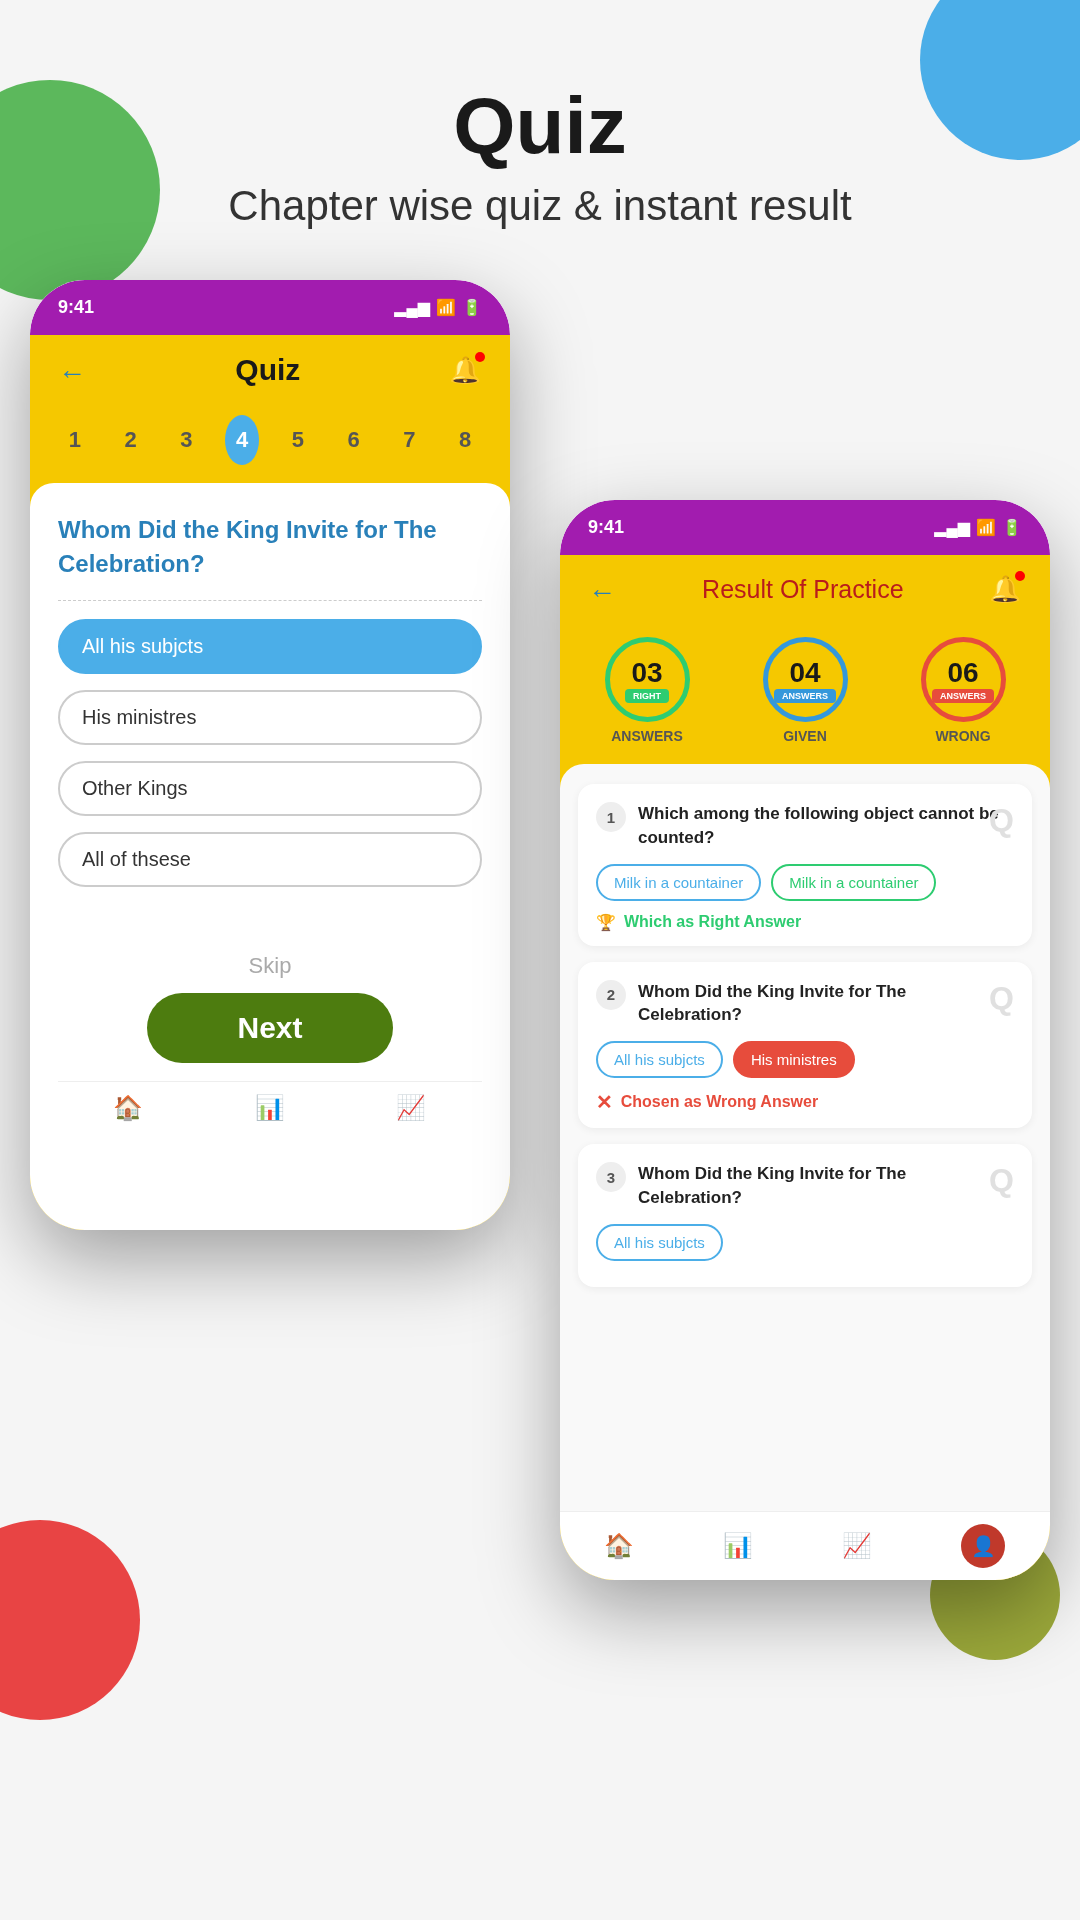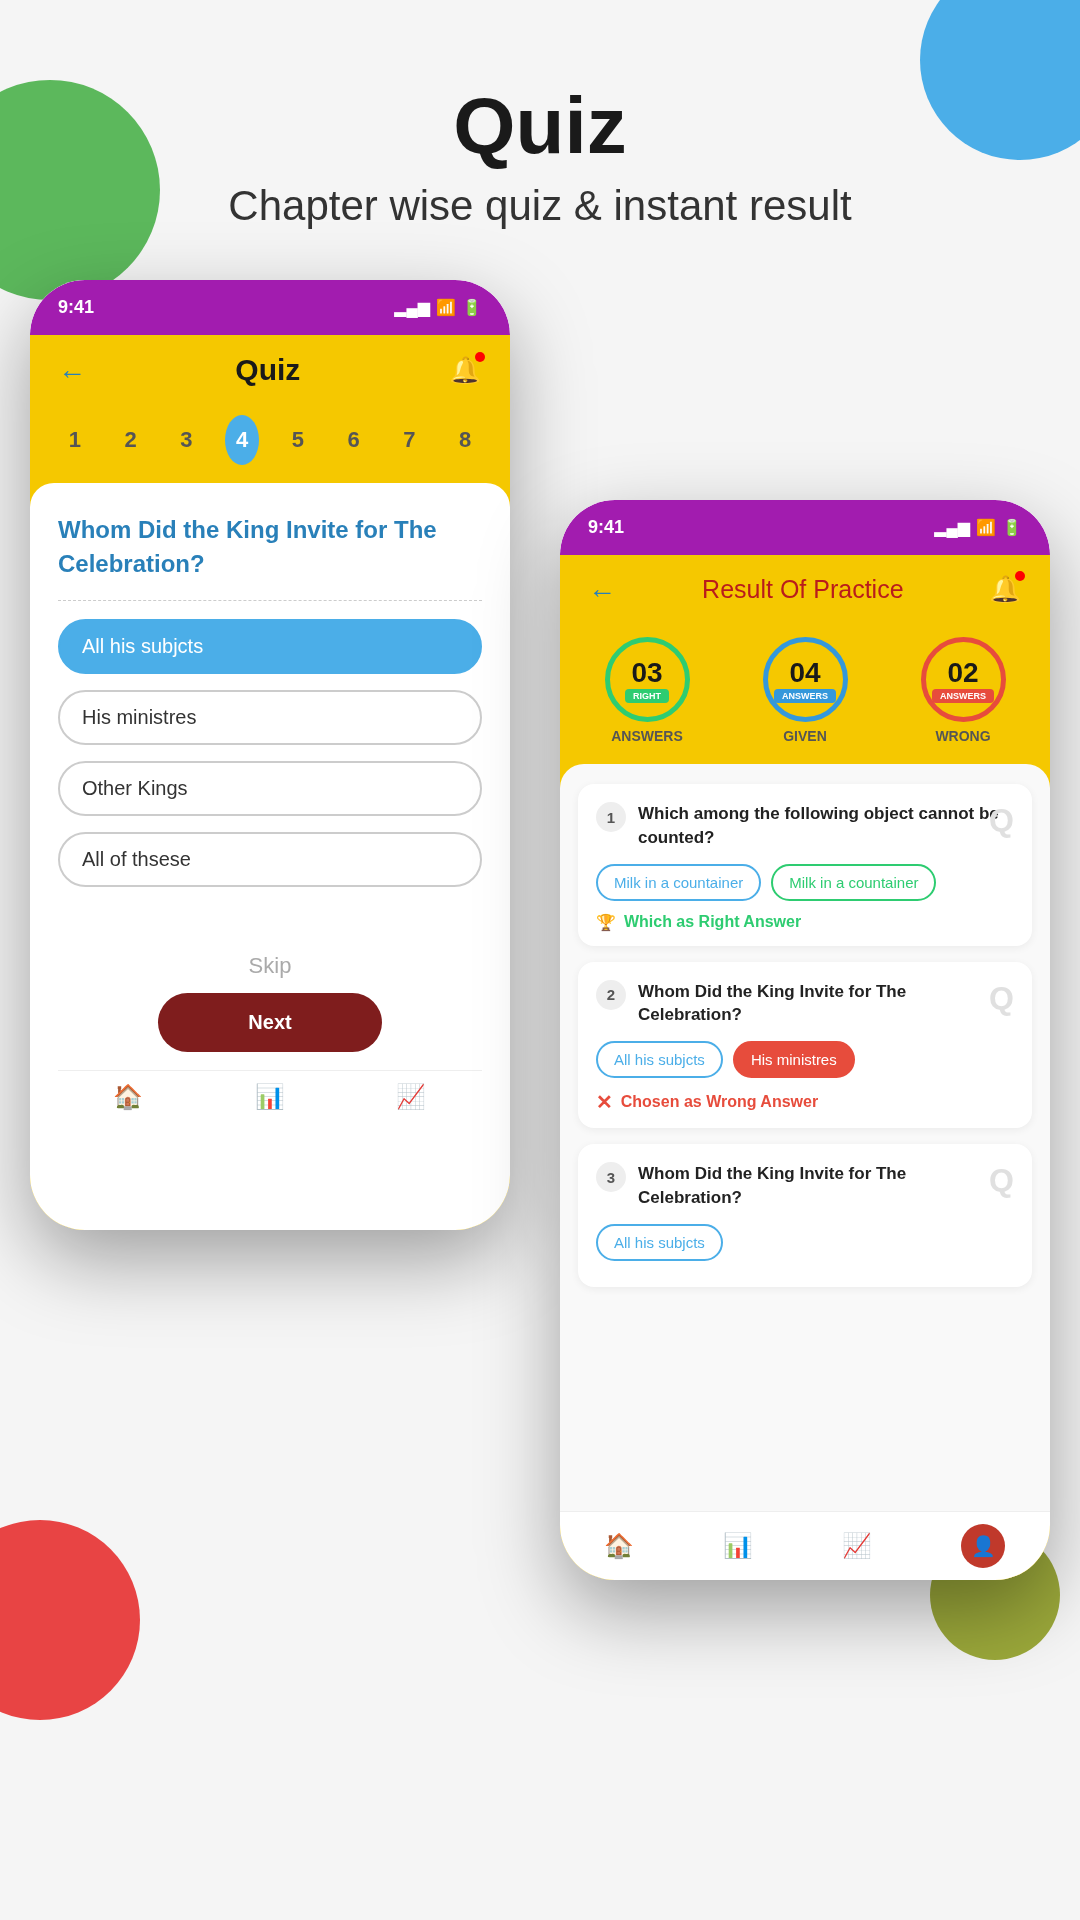--- a/index.html
+++ b/index.html
@@ -250,23 +250,23 @@
       gap: 14px;
       padding: 10px 0 18px;
       background: white;
     }
     .skip-text {
       font-size: 22px;
       color: #aaa;
       margin-top: 40px;
     }
     .next-btn {
-      background: #7f1d1d;
-      color: white;
-      font-size: 20px;
+      background: #4d7c0f;
+      color: white;
+      font-size: 30px;
       font-weight: 700;
       border-radius: 50px;
       padding: 18px 90px;
       border: none;
       cursor: pointer;
     }
 
     
     .result-phone {
       width: 490px;
@@ -565,21 +565,21 @@
       <div class="stat-circle">
         <div class="circle-outer blue">
           <span class="circle-number">04</span>
           <span class="circle-badge blue-bg">ANSWERS</span>
         </div>
         <span class="stat-label">GIVEN</span>
       </div>
 
       <div class="stat-circle">
         <div class="circle-outer red">
-          <span class="circle-number">02</span>
+          <span class="circle-number">06</span>
           <span class="circle-badge red-bg">ANSWERS</span>
         </div>
         <span class="stat-label">WRONG</span>
       </div>
     </div>
 
     <div class="results-scroll">
 
       <div class="result-question-card">
         <div class="rq-header">

